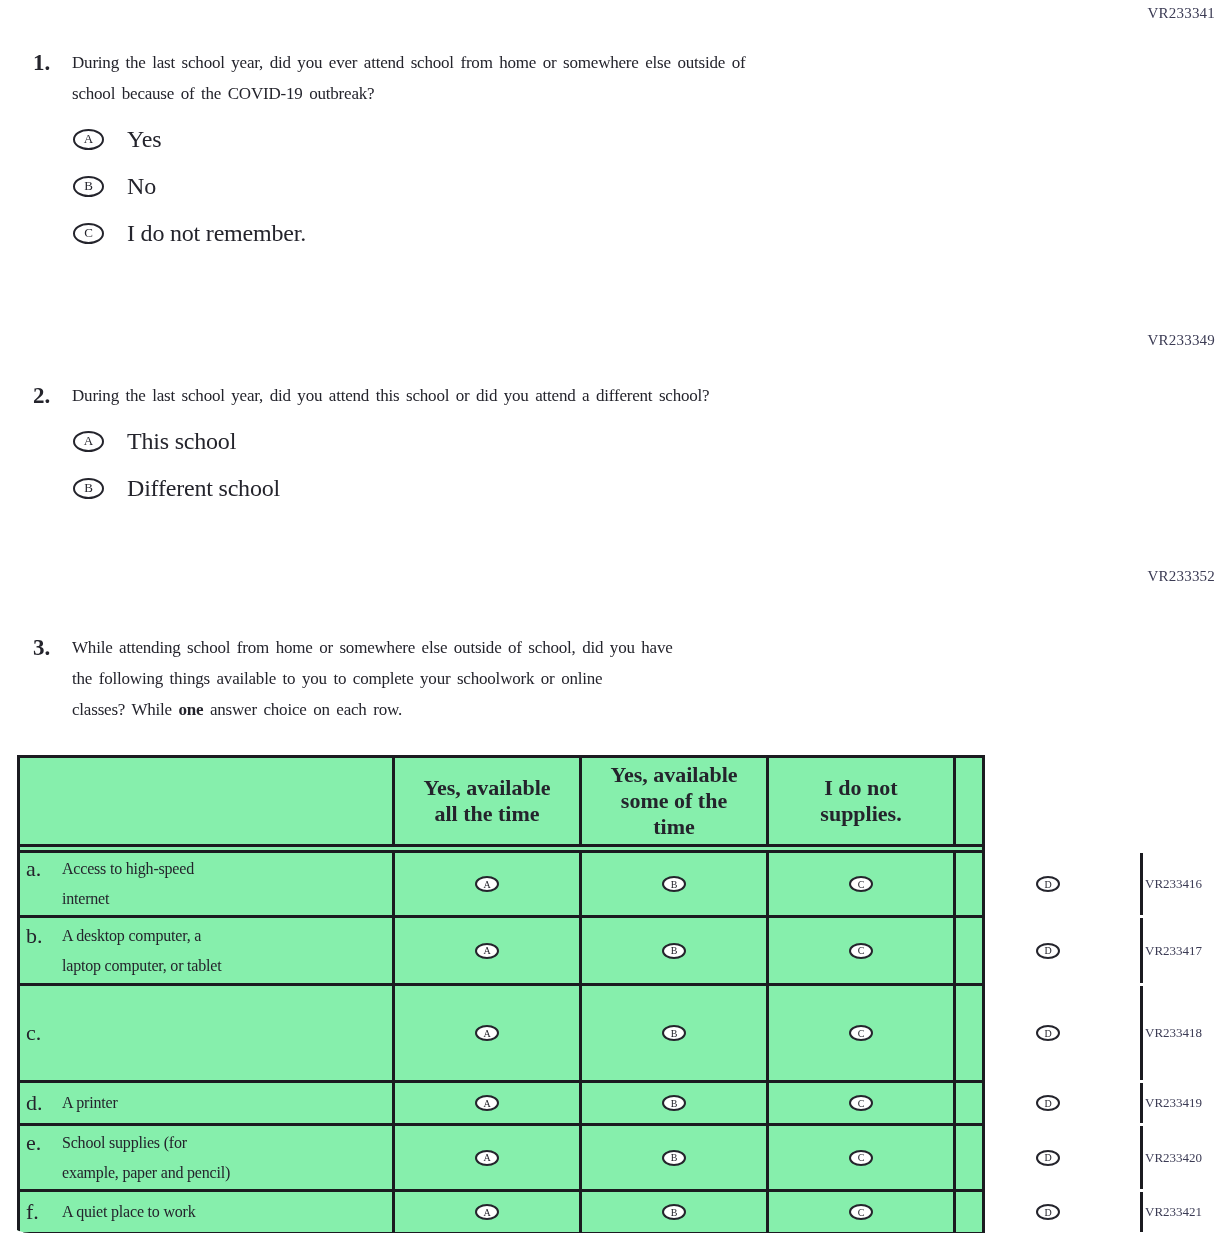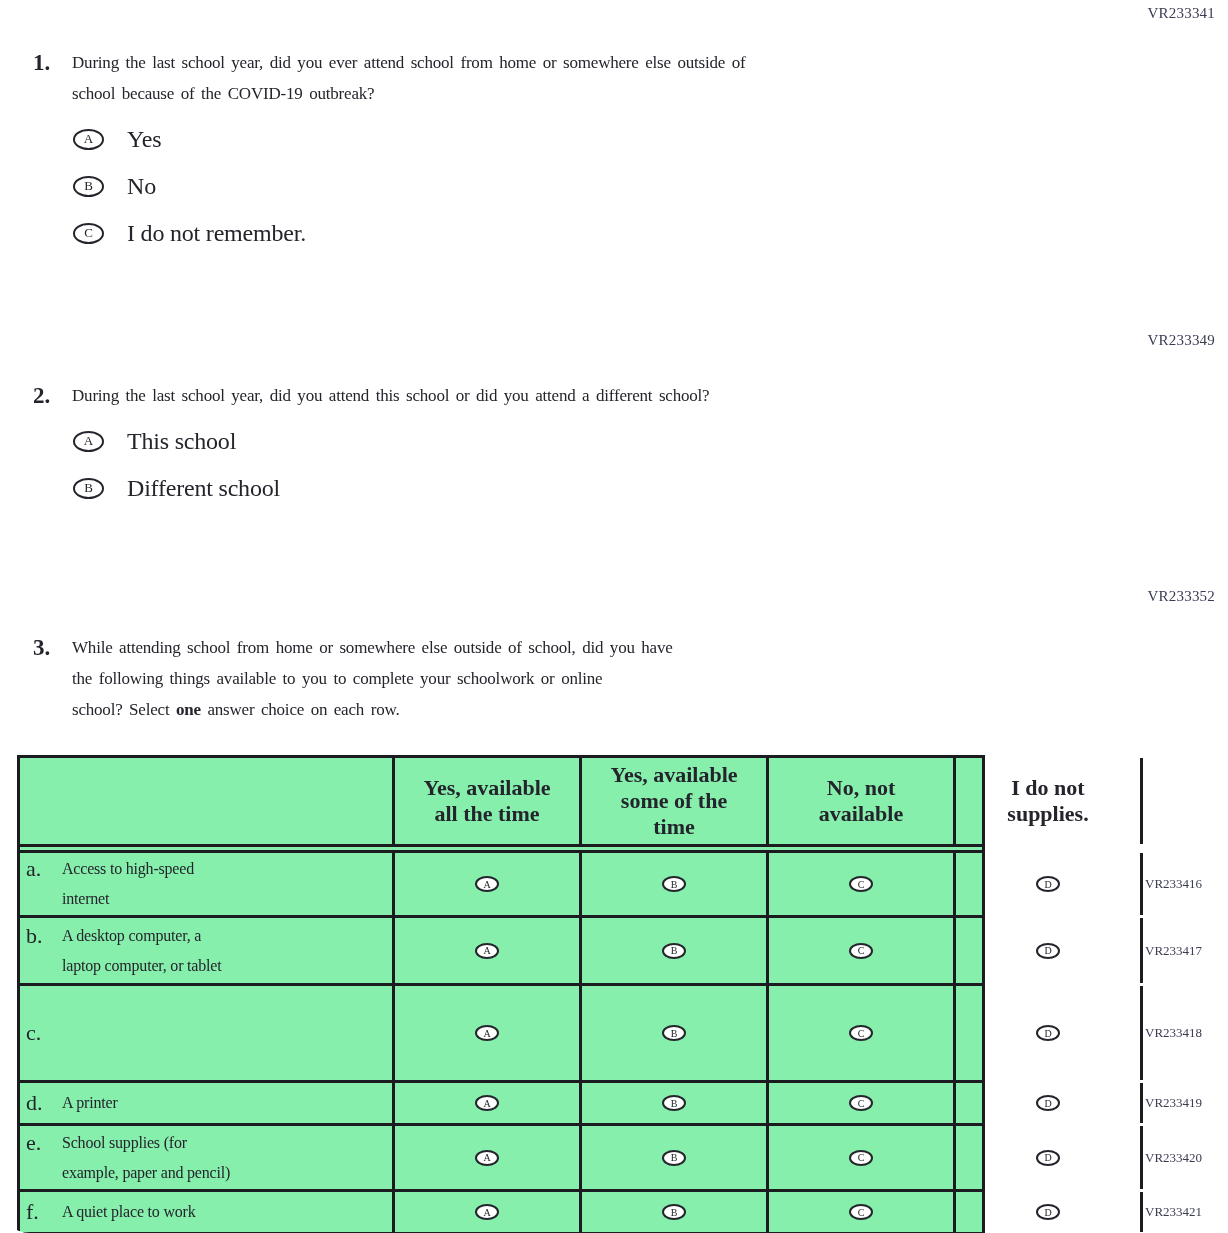--- a/index.html
+++ b/index.html
@@ -168,51 +168,47 @@
         <span class="bubble lg">A</span>
         <span class="option-label">This school</span>
       </div>
       <div class="option">
         <span class="bubble lg">B</span>
         <span class="option-label">Different school</span>
       </div>
     </div>
   </div>
 
-  <div class="vr-code" style="top:588px;">VR233352</div>
+  <div class="vr-code" style="top:568px;">VR233352</div>
 
   <div class="q-block" style="top:632px;">
     <div class="q-row">
       <span class="q-num">3.</span>
       <span class="q-text">
         <span class="ml" style="display:block;">While attending school from home or somewhere else outside of school, did you have
 the following things available to you to complete your schoolwork or online</span>
-        <span style="display:block;"><span>school? Select </span><span style="font-weight:bold;">one</span><span> answer choice on each row.</span></span>
+        <span style="display:block;"><span>classes? While </span><span style="font-weight:bold;">one</span><span> answer choice on each row.</span></span>
       </span>
     </div>
   </div>
 
   <div class="grid-table">
 
     <div class="t-row header">
       <div class="t-cell"></div>
       <div class="t-cell">
           <span class="head-label ml">Yes, available
 all the time</span>
         </div>
       <div class="t-cell">
           <span class="head-label ml">Yes, available
 some of the
 time</span>
         </div>
       <div class="t-cell">
-          <span class="head-label ml">No, not
-available</span>
-        </div>
-      <div class="t-cell">
           <span class="head-label ml">I do not
 supplies.</span>
         </div>
       <div class="t-cell"></div>
     </div>
 
     <div class="t-row h57">
       <div class="t-cell item-cell">
           <span class="item-inner">
             <span class="item-label">a.</span>

